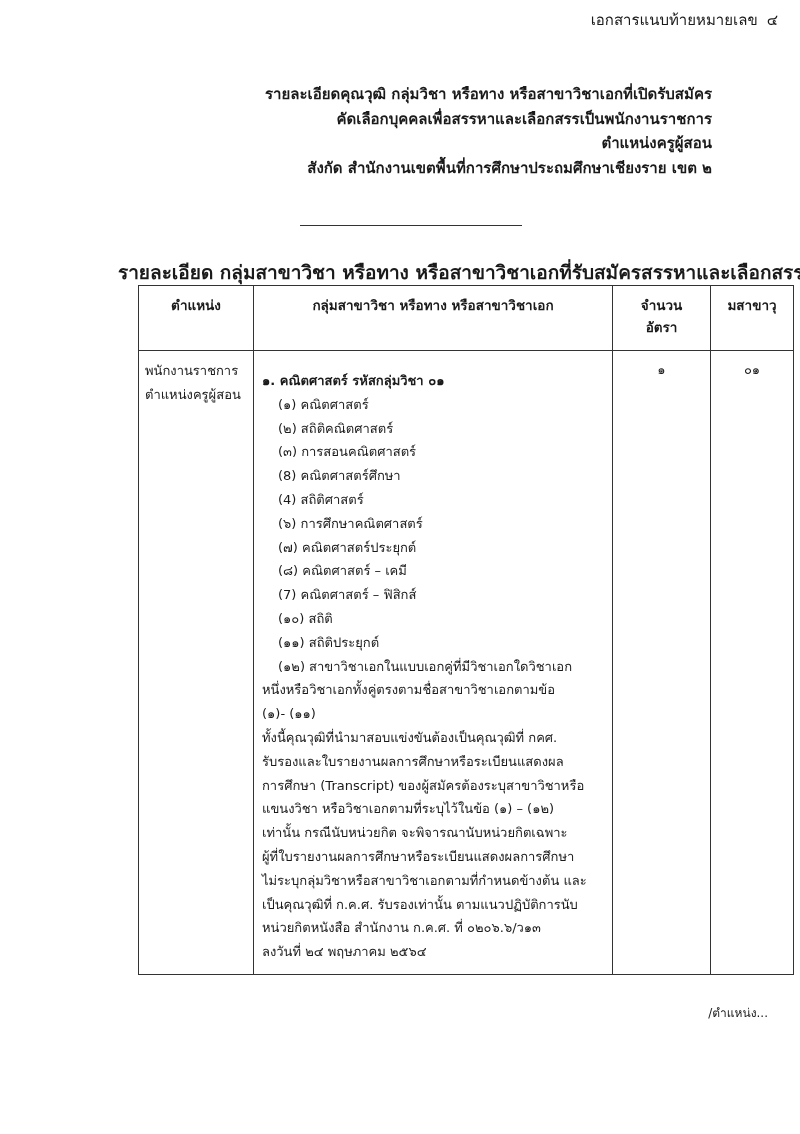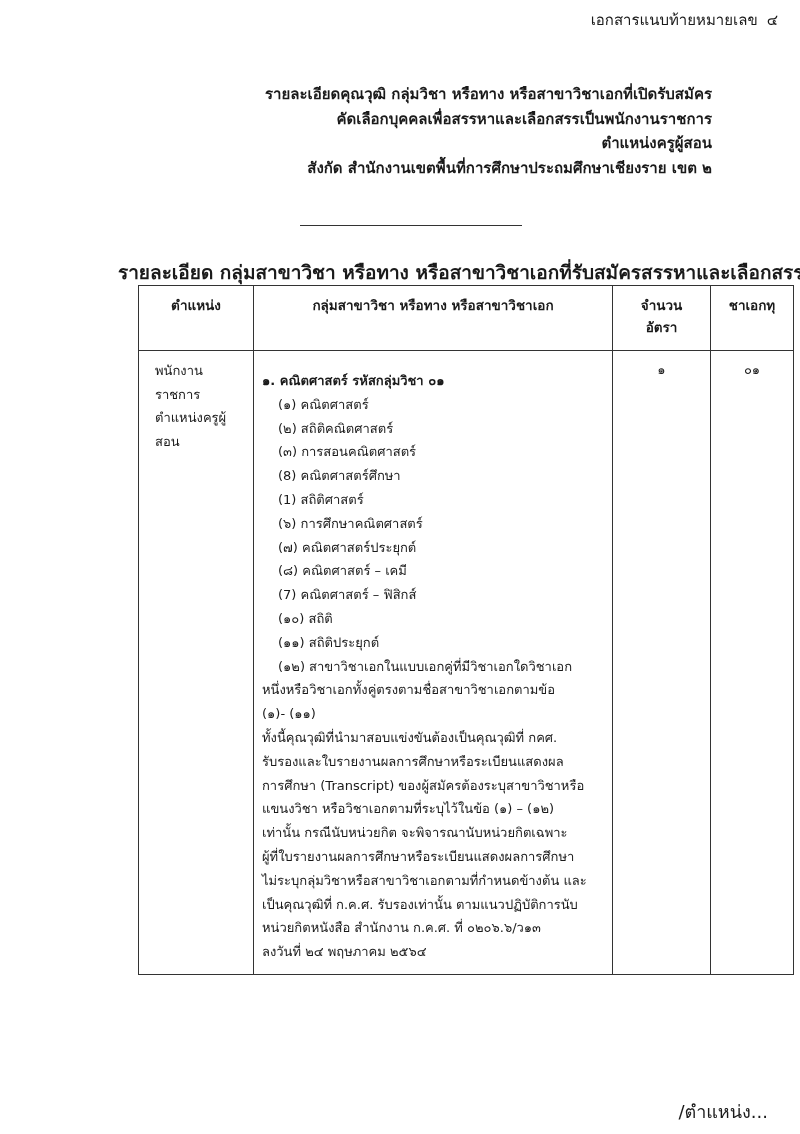--- a/index.html
+++ b/index.html
@@ -10,28 +10,28 @@
              font-size:15px; font-weight:bold; line-height:24.5px; }
   .heading div { white-space:nowrap; }
   .rule { position:absolute; left:300px; top:225px; width:222px; height:0;
           border-top:1.5px solid #333; }
   .subtitle { position:absolute; left:118px; top:257px; font-size:19px; font-weight:bold; white-space:nowrap; }
   table { position:absolute; left:114px; top:285px; border-collapse:collapse;
           width:655px; table-layout:fixed; font-size:13px;margin-left:24px; }
   td, th { border:1px solid #333; vertical-align:top; padding:0; }
   th { font-weight:bold; text-align:center; height:56px; padding-top:8px; line-height:22px; font-size:13.5px; }
   col.c1 { width:115px; } col.c2 { width:359px; } col.c3 { width:98px; } col.c4 { width:83px; }
-  .pos { padding:8px 6px 0 16px; line-height:23.5px; }
+  .pos { padding:8px 6px 0 6px; line-height:23.5px; }
   .subj { padding:18px 8px 10px 8px; line-height:23.8px; }
   .subj .grp { font-weight:bold; }
   .subj .item { padding-left:16px; }
   .subj .item12 { padding-left:16px; }
   .subj .para { }
   .num { text-align:center; padding-top:8px; }
-  .footer-cont { position:absolute; right:32px; top:1097px; font-size:18px; }
+  .footer-cont { position:absolute; right:32px; top:1003px; font-size:12px; }
 </style>
 </head>
 <body>
 
 <div class="top-ref">เอกสารแนบท้ายหมายเลข ๔</div>
 
 <div class="heading">
   <div>รายละเอียดคุณวุฒิ กลุ่มวิชา หรือทาง หรือสาขาวิชาเอกที่เปิดรับสมัคร</div>
   <div>คัดเลือกบุคคลเพื่อสรรหาและเลือกสรรเป็นพนักงานราชการ</div>
   <div>ตำแหน่งครูผู้สอน</div>
@@ -50,36 +50,36 @@
       <col class="c4">
     </colgroup>
   <thead>
     <tr>
       <th>ตำแหน่ง</th>
       <th>กลุ่มสาขาวิชา หรือทาง หรือสาขาวิชาเอก</th>
       <th>
         <div>จำนวน</div>
         <div>อัตรา</div>
       </th>
-      <th>ชาเอกทุ</th>
+      <th>มสาขาวุ</th>
     </tr>
   </thead>
   <tbody>
     <tr>
       <td class="pos">
         <div>พนักงานราชการ</div>
         <div>ตำแหน่งครูผู้สอน</div>
       </td>
       <td class="subj">
         <div class="grp">๑. คณิตศาสตร์ รหัสกลุ่มวิชา ๐๑</div>
         <div class="item">(๑) คณิตศาสตร์</div>
         <div class="item">(๒) สถิติคณิตศาสตร์</div>
         <div class="item">(๓) การสอนคณิตศาสตร์</div>
         <div class="item">(8) คณิตศาสตร์ศึกษา</div>
-        <div class="item">(1) สถิติศาสตร์</div>
+        <div class="item">(4) สถิติศาสตร์</div>
         <div class="item">(๖) การศึกษาคณิตศาสตร์</div>
         <div class="item">(๗) คณิตศาสตร์ประยุกต์</div>
         <div class="item">(๘) คณิตศาสตร์ – เคมี</div>
         <div class="item">(7) คณิตศาสตร์ – ฟิสิกส์</div>
         <div class="item">(๑๐) สถิติ</div>
         <div class="item">(๑๑) สถิติประยุกต์</div>
         <div class="item12">(๑๒)  สาขาวิชาเอกในแบบเอกคู่ที่มีวิชาเอกใดวิชาเอก</div>
         <div>หนึ่งหรือวิชาเอกทั้งคู่ตรงตามชื่อสาขาวิชาเอกตามข้อ</div>
         <div>(๑)- (๑๑)</div>
         <div class="para">

